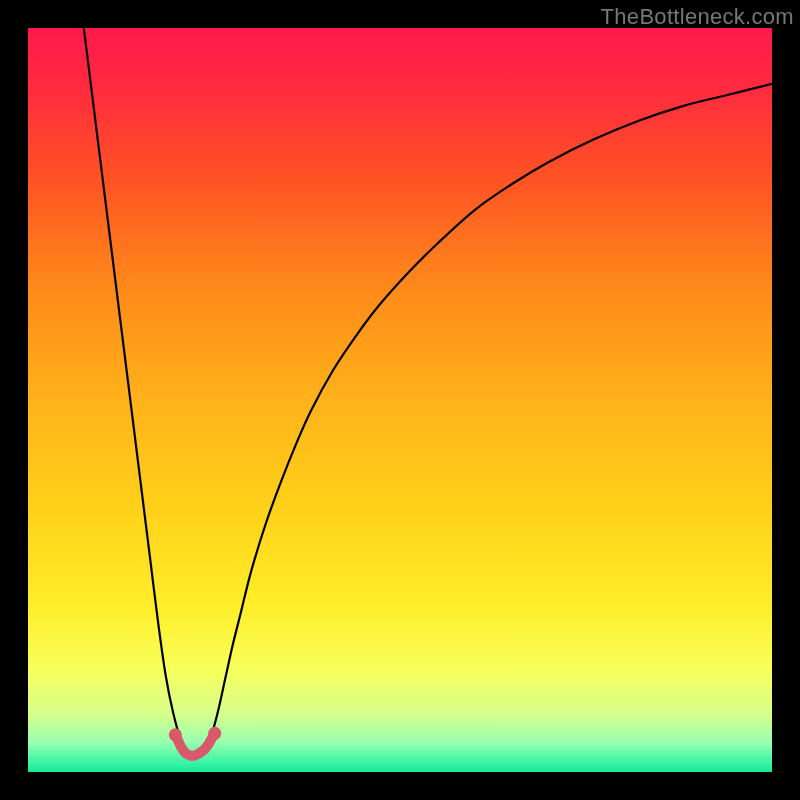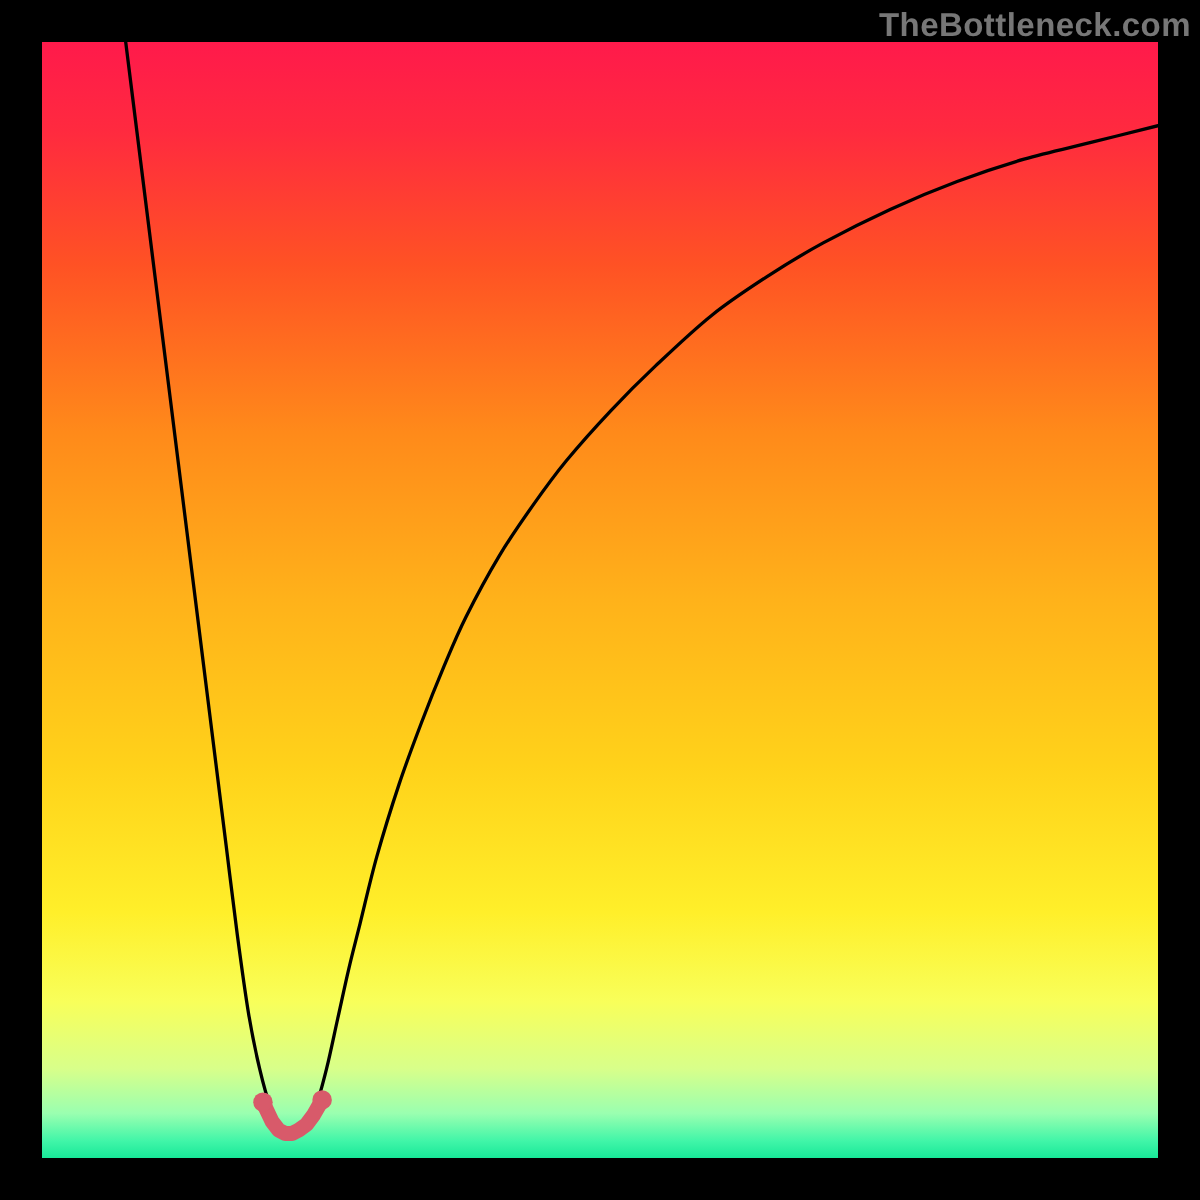--- a/index.html
+++ b/index.html
@@ -25,21 +25,21 @@
     top: 0;
     width: 744px;
     height: 744px;
   }
   .watermark {
     position: absolute;
     top: 4px;
     right: 6px;
     color: #777;
     font-size: 22px;
-    font-weight: 700;
+    font-weight: 400;
     letter-spacing: 0.3px;
     user-select: none;
   }
 </style>
 </head>
 <body>
 
 <div class="frame">
   <svg class="plot" viewBox="0 0 744 744" preserveAspectRatio="none">
     <defs>

